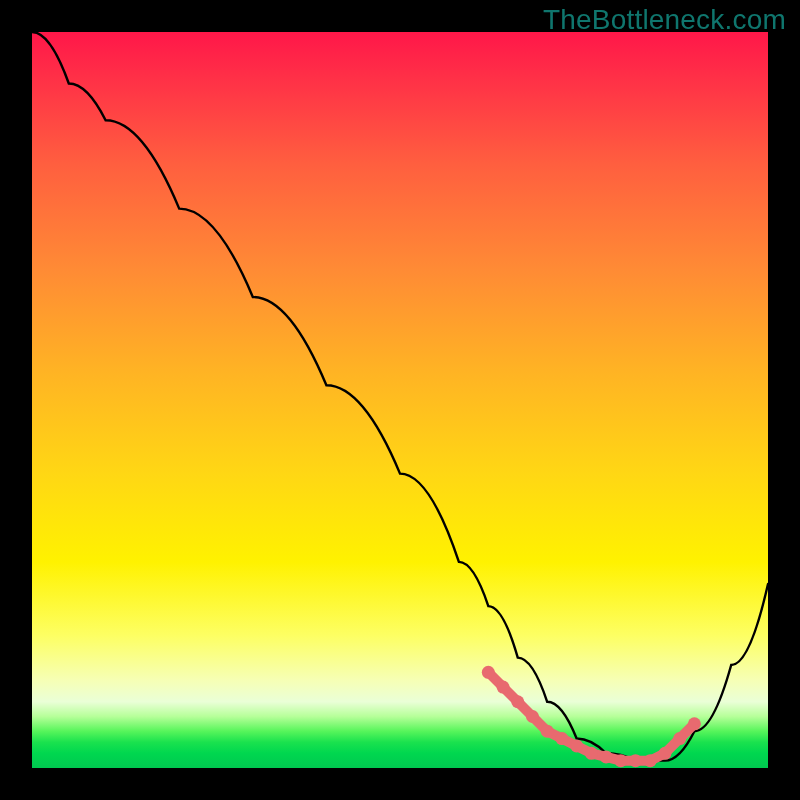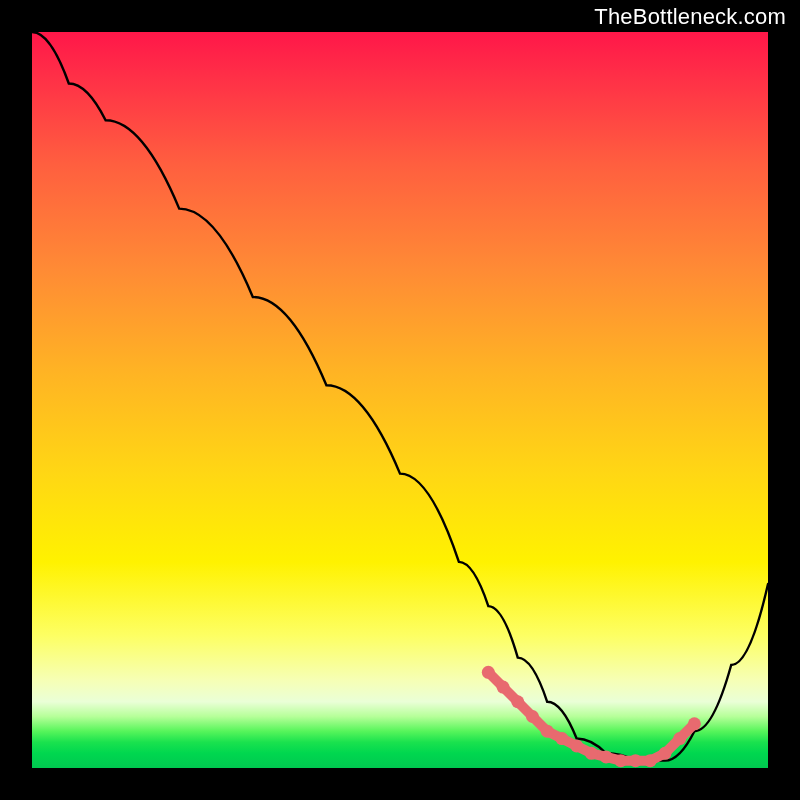--- a/index.html
+++ b/index.html
@@ -16,22 +16,22 @@
     top: 0;
     width: 800px;
     height: 800px;
     background: #000;
   }
   .attribution {
     position: absolute;
     top: 4px;
     right: 14px;
     font-family: Arial, Helvetica, sans-serif;
-    font-size: 22px;
-    color: #ffffff;
+    font-size: 28px;
+    color: #0f766e;
     letter-spacing: 0.2px;
     font-weight: 500;
   }
   .plot {
     position: absolute;
     
     left: 32px;
     top: 32px;
     width: 736px;
     height: 736px;

